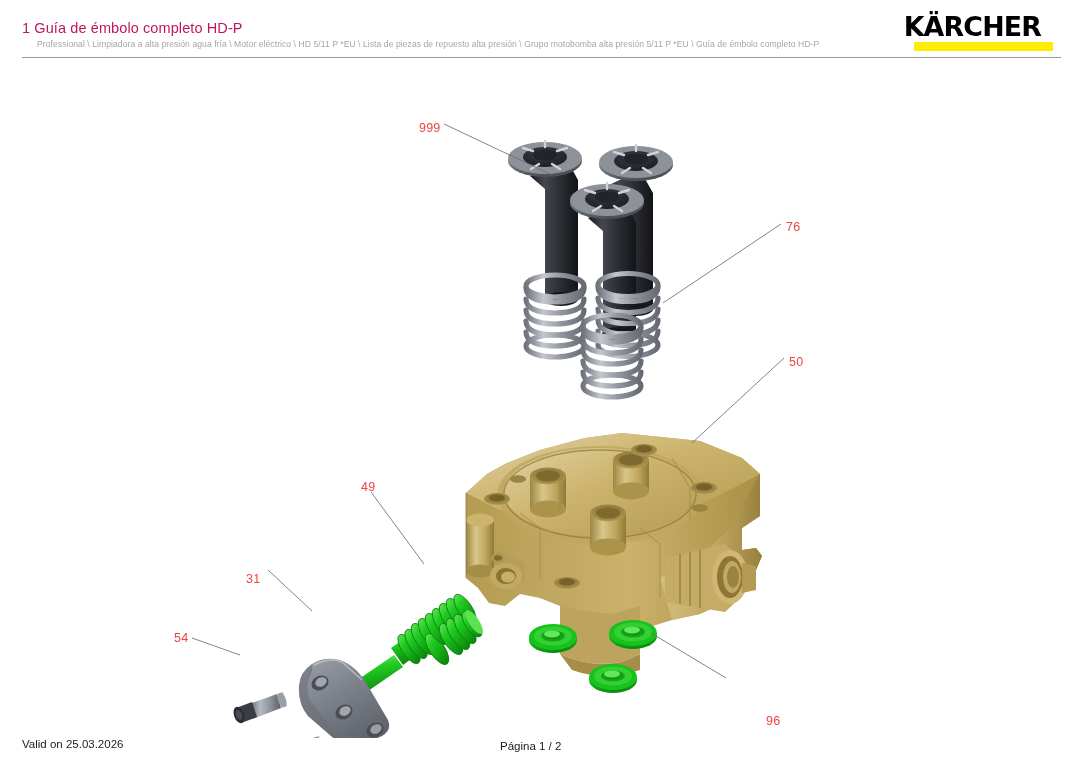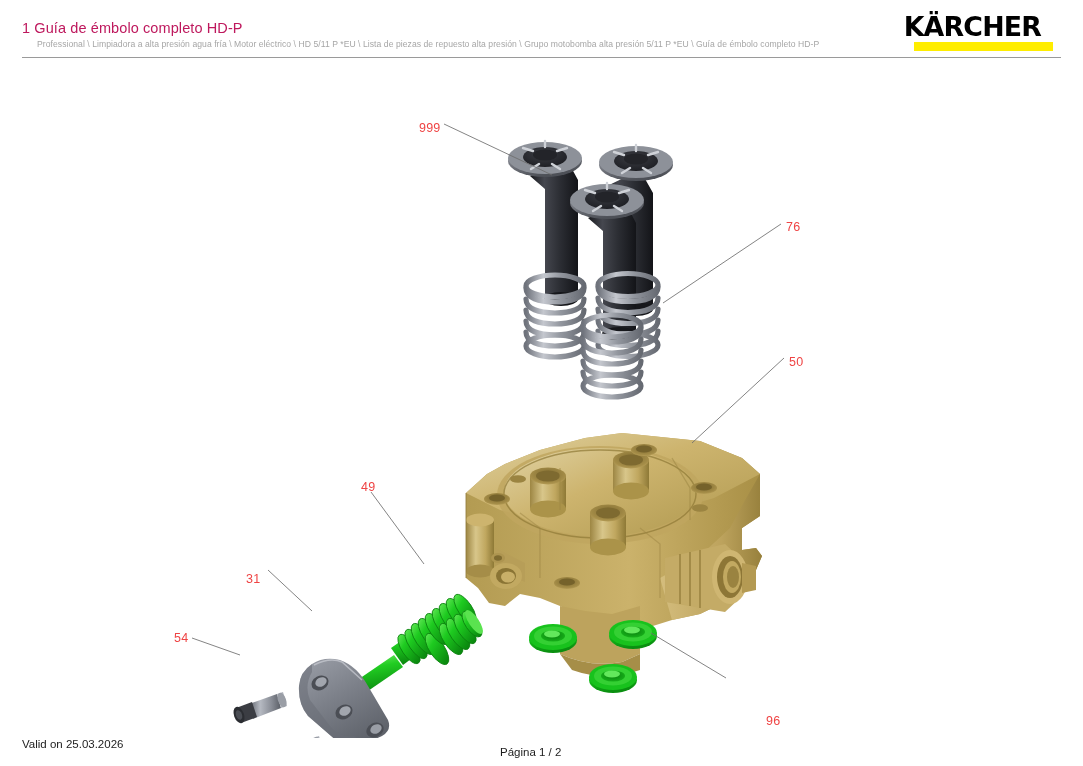--- a/index.html
+++ b/index.html
@@ -89,21 +89,21 @@
   }
   #footer-valid {
     position: absolute;
     left: 22px;
     top: 0;
     white-space: nowrap;
   }
   #footer-page {
     position: absolute;
     left: 500px;
-    top: 8px;
+    top: 2px;
     white-space: nowrap;
   }
 
   
   #diagram {
     position: absolute;
     left: 0;
     top: 58px;
     width: 1083px;
     height: 680px;

